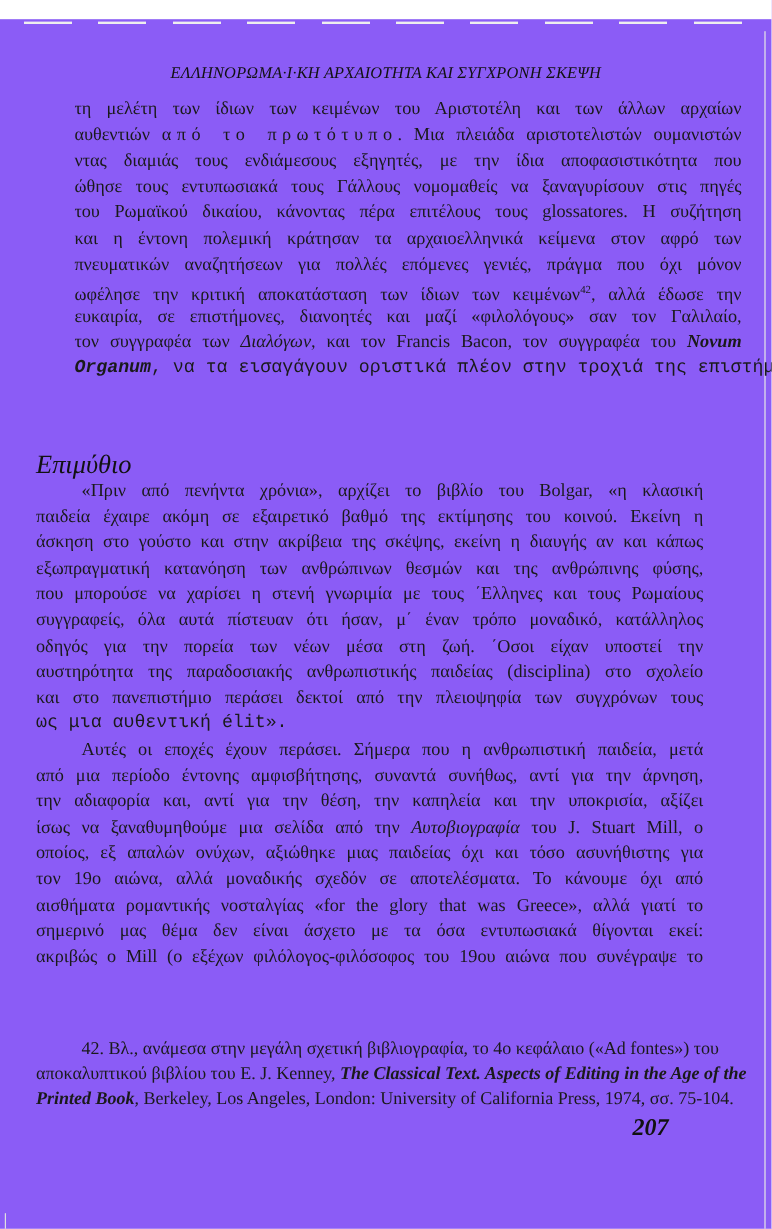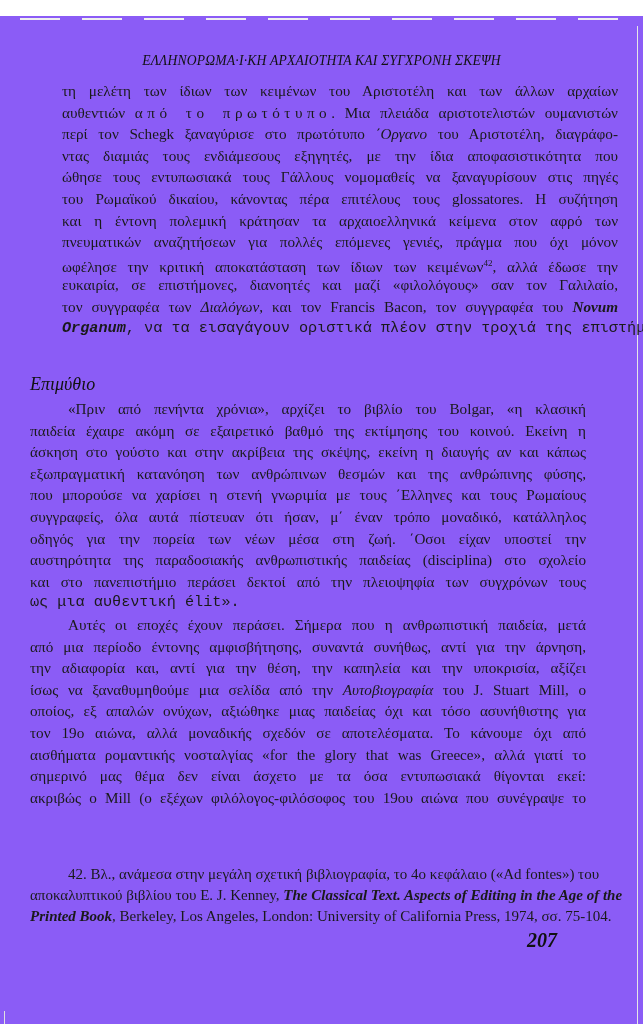--- a/index.html
+++ b/index.html
@@ -23,21 +23,21 @@
     .line {
       display: block; height: 21.6px; line-height: 21.6px; font-size: 15.2px;
       white-space: nowrap; text-align: justify; text-align-last: justify;
     }
     .line.last { text-align-last: left; font-family: Liberation Mono, monospace; }
     .indent { padding-left: 38px; }
     .spaced { letter-spacing: 4.5px; }
     i { font-style: italic; }
     b { font-weight: bold; }
     .section-heading {
-      position: absolute; left: 30px; top: 358px; font-style: italic; font-size: 18px; color: #111;
+      position: absolute; left: 30px; top: 358px; font-style: italic; font-size: 22px; color: #111;
     }
     .body2 { position: absolute; left: 30px; width: 556px; top: 382px; }
     .footnote { position: absolute; left: 30px; width: 556px; top: 848px; }
     .fline { display: block; height: 21px; line-height: 21px; font-size: 15px; white-space: nowrap; text-align: justify; text-align-last: justify; }
     .fline.last { text-align-last: left; }
     .page-number {
       position: absolute; right: 86px; top: 913px; font-style: italic; font-weight: bold; font-size: 20px; color: #111;
     }
     .bottom-marks { position: absolute; left: 20px; right: 20px; top: 1018px; height: 2px;
       background: repeating-linear-gradient(90deg, #e8e8e8 0 40px, transparent 40px 62px); }
@@ -50,21 +50,20 @@
 <div class="page">
   <div class="top-marks"></div>
   <div class="edge-right"></div>
   <div class="edge-left"></div>
 
   <div class="running-head">ΕΛΛΗΝΟΡΩΜΑ·Ι·ΚΗ ΑΡΧΑΙΟΤΗΤΑ ΚΑΙ ΣΥΓΧΡΟΝΗ ΣΚΕΨΗ</div>
 
   <div class="body">
     <span class="line">τη μελέτη των ίδιων των κειμένων του Αριστοτέλη και των άλλων αρχαίων</span>
     <span class="line"><span>αυθεντιών</span> <span class="spaced">από το πρωτότυπο</span><span>. Μια πλειάδα αριστοτελιστών ουμανιστών</span></span>
-    <span class="line"><span>περί τον Schegk ξαναγύρισε στο πρωτότυπο </span><i>΄Οργανο</i><span> του Αριστοτέλη, διαγράφο-</span></span>
     <span class="line">ντας διαμιάς τους ενδιάμεσους εξηγητές, με την ίδια αποφασιστικότητα που</span>
     <span class="line">ώθησε τους εντυπωσιακά τους Γάλλους νομομαθείς να ξαναγυρίσουν στις πηγές</span>
     <span class="line">του Ρωμαϊκού δικαίου, κάνοντας πέρα επιτέλους τους glossatores. Η συζήτηση</span>
     <span class="line">και η έντονη πολεμική κράτησαν τα αρχαιοελληνικά κείμενα στον αφρό των</span>
     <span class="line">πνευματικών αναζητήσεων για πολλές επόμενες γενιές, πράγμα που όχι μόνον</span>
     <span class="line"><span>ωφέλησε την κριτική αποκατάσταση των ίδιων των κειμένων</span><sup style="font-size:9px;">42</sup><span>, αλλά έδωσε την</span></span>
     <span class="line">ευκαιρία, σε επιστήμονες, διανοητές και μαζί «φιλολόγους» σαν τον Γαλιλαίο,</span>
     <span class="line"><span>τον συγγραφέα των </span><i>Διαλόγων</i><span>, και τον Francis Bacon, τον συγγραφέα του </span><b><i>Novum</i></b></span>
     <span class="line last"><b><i>Organum</i></b><span>, να τα εισαγάγουν οριστικά πλέον στην τροχιά της επιστήμης.</span></span>
   </div>

